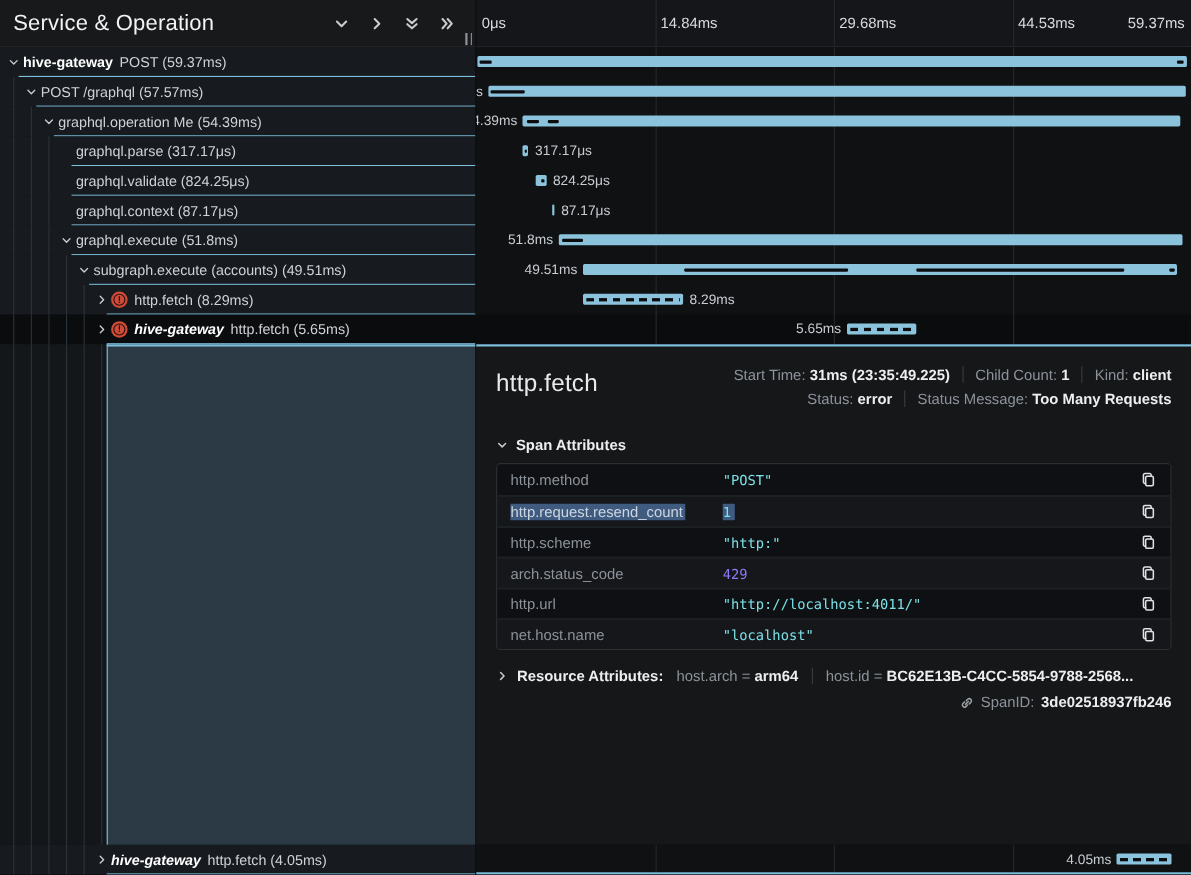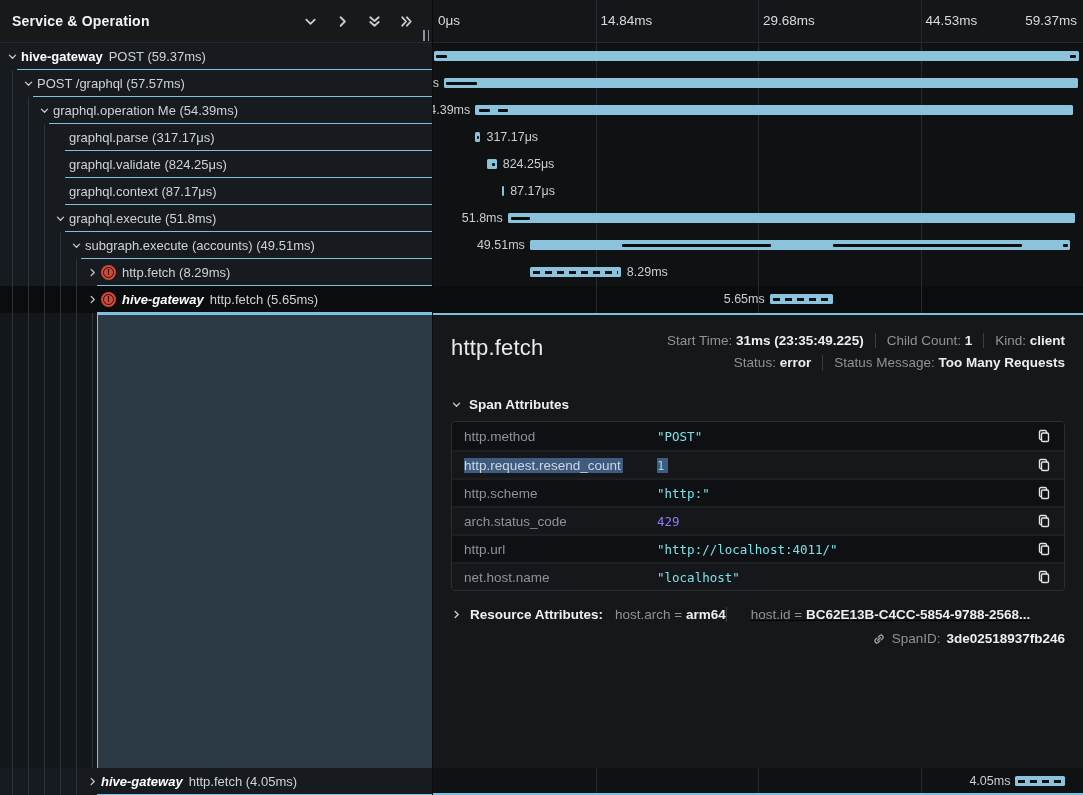--- a/index.html
+++ b/index.html
@@ -3,21 +3,21 @@
 <meta charset="utf-8">
 <style>
   * { margin:0; padding:0; box-sizing:border-box; }
   html,body { width:1083px; height:795px; background:#0f1113; overflow:hidden;
     font-family:"Liberation Sans","DejaVu Sans",sans-serif; }
   .app { display:flex; width:1083px; height:795px; }
 
   
   .left-panel { width:433px; flex:none; background:#14171a; position:relative; border-right:1px solid #0a0b0c; }
   .lp-header { height:43px; background:#17191b; border-bottom:1px solid #26292c; position:relative; display:flex; align-items:center; }
-  .lp-title { color:#f2f3f4; font-size:14px; font-weight:bold; padding-left:12px; letter-spacing:.2px; }
+  .lp-title { color:#f2f3f4; font-size:20px; font-weight:normal; padding-left:12px; letter-spacing:.2px; }
   .lp-icons { position:absolute; right:18px; top:0; height:43px; display:flex; align-items:center; gap:17px; }
   .hicon { width:15px; height:15px; display:inline-flex; cursor:pointer; }
   .hicon svg { stroke:#c8ccd0; fill:none; stroke-width:2; stroke-linecap:round; stroke-linejoin:round; }
   .resize-handle { position:absolute; right:3px; bottom:1px; display:flex; gap:3px; cursor:col-resize; }
   .resize-handle i { display:block; width:1.5px; height:11px; background:#8d939a; }
 
   .tree { position:relative; }
   .trow { height:27px; background:#171b20; position:relative; display:flex; align-items:center; cursor:pointer; }
   .trow.selected { background:#0a0c0e; }
   .underline { position:absolute; bottom:0; right:0; height:1px; background:#7ec1de; }
@@ -77,21 +77,21 @@
   .attr-val.string { color:#7ce0e6; }
   .attr-val.number { color:#8b7bf8; }
   .attr-val .hl { background:#3f5c80; border-radius:2px; padding:1px 3px; margin:-1px -3px; }
   .copy-btn { flex:none; width:16px; height:16px; display:inline-flex; cursor:pointer; }
   .copy-btn svg { stroke:#dfe3e6; fill:none; stroke-width:1.4; stroke-linecap:round; stroke-linejoin:round; }
 
   .res-line { display:flex; align-items:center; margin-top:16px; font-size:13.5px; }
   .res-line svg { stroke:#c8ccd0; fill:none; stroke-width:2; stroke-linecap:round; stroke-linejoin:round; }
   .res-title { color:#eceef0; font-weight:bold; margin-left:8px; margin-right:12px; }
   .res-item { white-space:nowrap; }
-  .res-item + .res-item { border-left:1px solid #3a3e42; padding-left:24px; margin-left:0;text-decoration:underline; }
+  .res-item + .res-item { border-left:1px solid #3a3e42; padding-left:12px; margin-left:12px; }
   .res-key, .res-eq { color:#8d939a; }
   .res-val { color:#eceef0; font-weight:bold; }
 
   .spanid-line { display:flex; justify-content:flex-end; align-items:center; gap:6px; margin-top:9px; font-size:13.5px; }
   .spanid-line svg { stroke:#9aa0a6; fill:none; stroke-width:1.6; stroke-linecap:round; stroke-linejoin:round; }
   .spanid-label { color:#8d939a; }
   .spanid-value { color:#eceef0; font-weight:bold; }
 
   .footer-row { height:27px; background:#0f1113; position:relative; overflow:hidden; border-bottom:2px solid #7ec1de; }
 </style>

